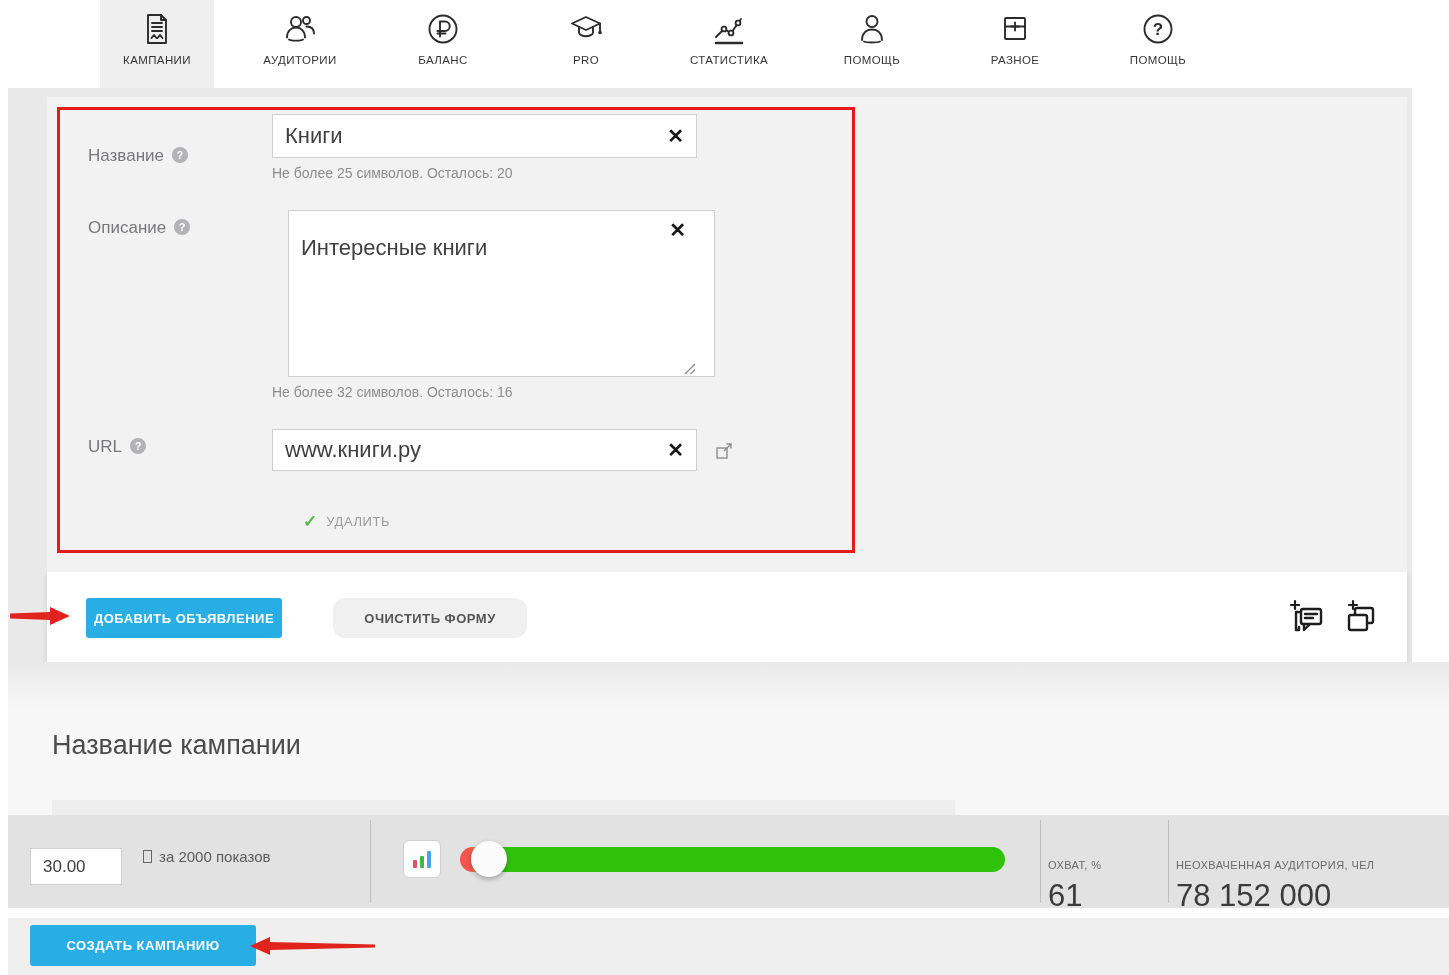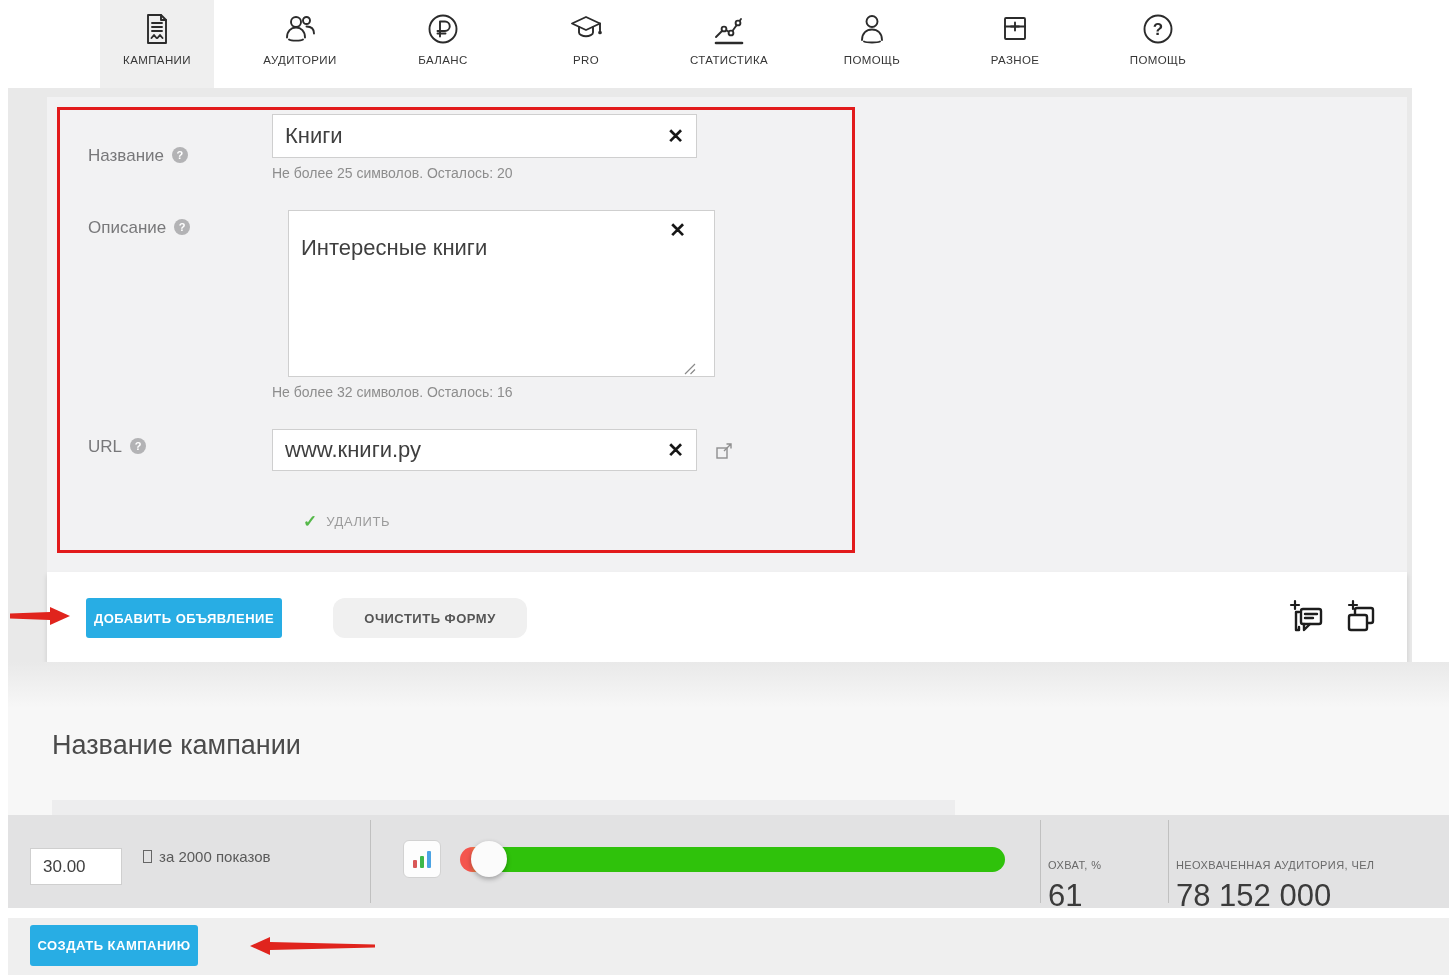--- a/index.html
+++ b/index.html
@@ -57,21 +57,21 @@
   .price-unit { position:absolute; left:135px; top:33px; font-size:15px; color:#5a5a5a; white-space:nowrap; }
   .tofu { display:inline-block; width:9px; height:13px; border:1.5px solid #666; margin-right:7px; vertical-align:-1px; }
   .vdiv { position:absolute; top:5px; width:1px; height:83px; background:#c0c0c0; }
   .chart-btn { position:absolute; left:395px; top:25px; width:38px; height:38px; background:#fdfdfd; border:1px solid #d2d2d2; border-radius:6px; cursor:pointer; display:flex; align-items:center; justify-content:center; }
   .slider { position:absolute; left:452px; top:32px; width:545px; height:25px; border-radius:13px; background:linear-gradient(90deg,#f4554e 0px,#f4554e 10px,#f1cf3b 24px,#2fc20b 42px,#2fc20b 100%); cursor:pointer; }
   .slider-handle { position:absolute; left:11px; top:-6px; width:36px; height:36px; border-radius:50%; background:#fbfbfb; box-shadow:0 2px 5px rgba(0,0,0,.3); cursor:grab; }
   .stat-block { position:absolute; top:12px; text-align:left;margin-top:32px; }
   .stat-label { font-size:11px; letter-spacing:.4px; color:#696969; white-space:nowrap; }
   .stat-value { margin-top:7px; font-size:31px; color:#3b3b3b; }
 
-  .btn-create { position:absolute; left:22px; top:7px; width:168px; height:41px; }
+  .btn-create { position:absolute; left:22px; top:7px; width:226px; height:41px; }
 
   .annot { position:absolute; pointer-events:none; }
 </style>
 </head>
 <body>
 
 <div class="stage">
 
   <div class="topnav">
 

